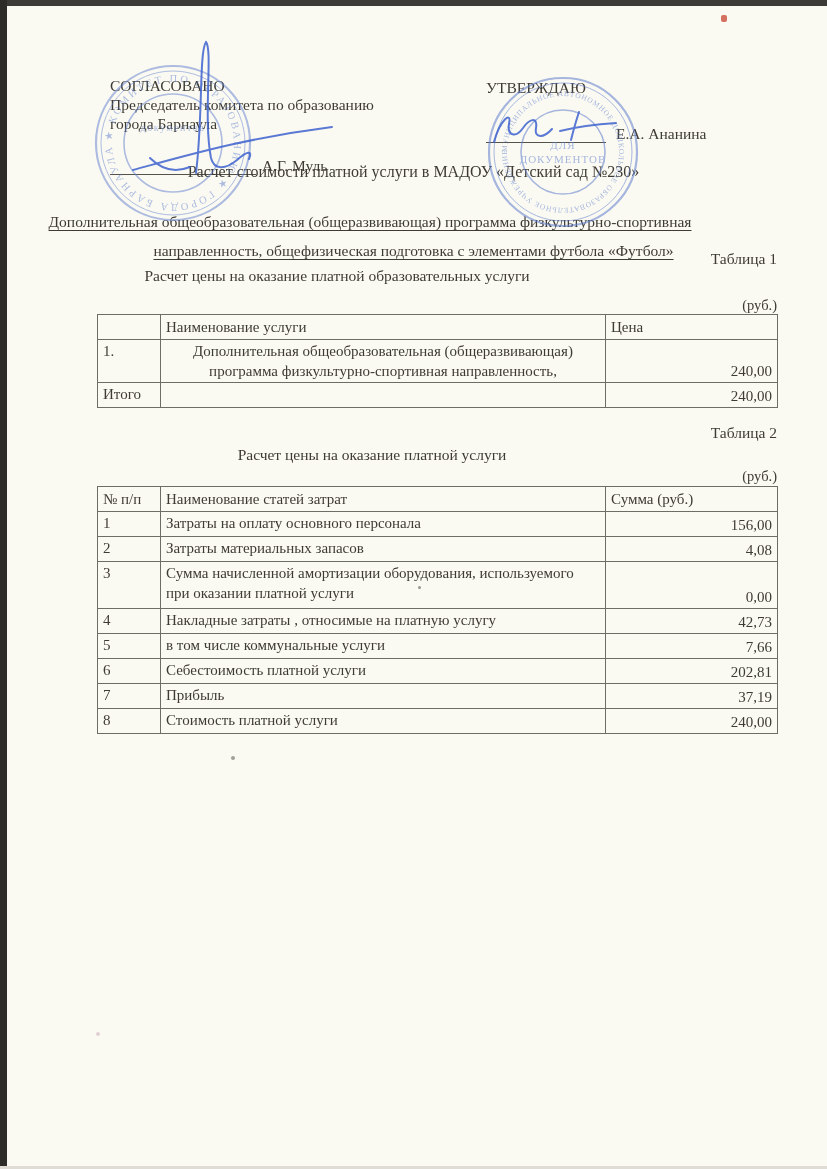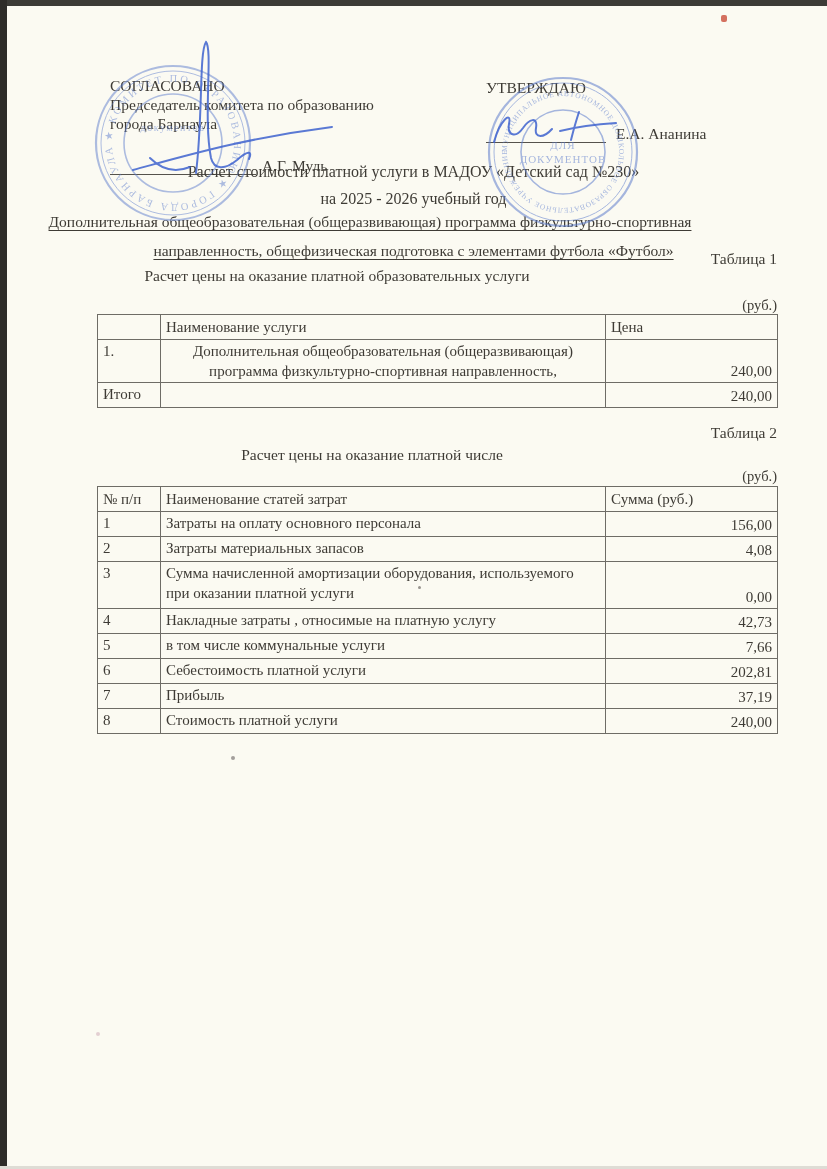--- a/index.html
+++ b/index.html
@@ -96,21 +96,20 @@
 
   <div class="abs approve approve-right">
     <div>УТВЕРЖДАЮ</div>
     <div class="sign-row">
       <span class="sign-line sign-line-r"></span>
       <span class="signer">Е.А. Ананина</span>
     </div>
   </div>
 
   <div class="abs doc-title1">Расчет стоимости платной услуги в МАДОУ «Детский сад №230»</div>
-  <div class="abs doc-title2">на 2025 - 2026 учебный год</div>
   <div class="abs program1">Дополнительная общеобразовательная (общеразвивающая) программа физкультурно-спортивная</div>
   <div class="abs program2">направленность, общефизическая подготовка с элементами футбола «Футбол»</div>
 
   <div class="abs tbl-label t1-label">Таблица 1</div>
   <div class="abs tbl-caption t1-caption">Расчет цены на оказание платной образовательных услуги</div>
   <div class="abs unit u1">(руб.)</div>
 
   <table class="doc abs t1">
     <colgroup>
         <col class="c-num">
@@ -133,21 +132,21 @@
     </tr>
     <tr class="r23">
       <td class="num b">Итого</td>
       <td class="name"></td>
       <td class="val b">240,00</td>
     </tr>
   </tbody>
     </table>
 
   <div class="abs tbl-label t2-label">Таблица 2</div>
-  <div class="abs tbl-caption t2-caption">Расчет цены на оказание платной числе</div>
+  <div class="abs tbl-caption t2-caption">Расчет цены на оказание платной услуги</div>
   <div class="abs unit u2">(руб.)</div>
 
   <table class="doc abs t2">
     <colgroup>
         <col class="c-num">
         <col class="c-name">
         <col class="c-val">
       </colgroup>
     <tbody>
         <tr>

